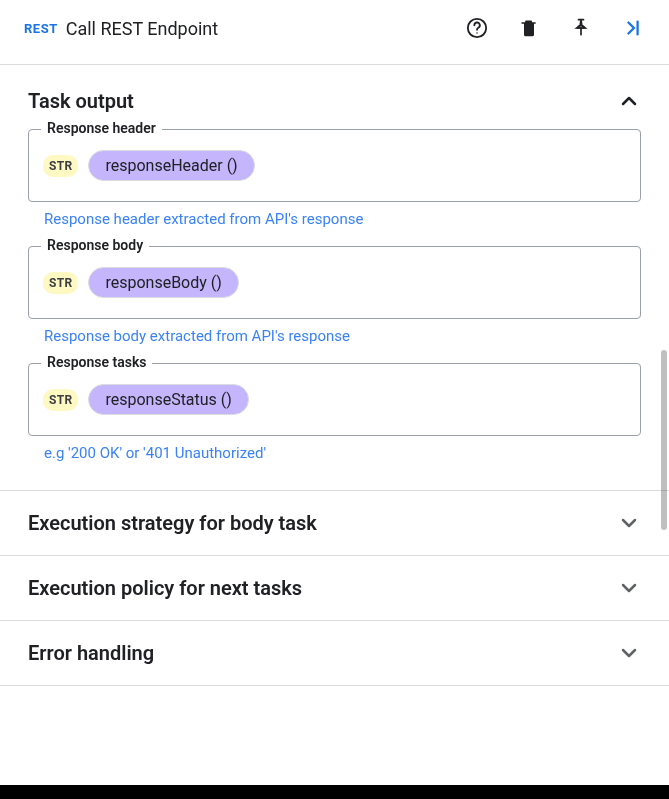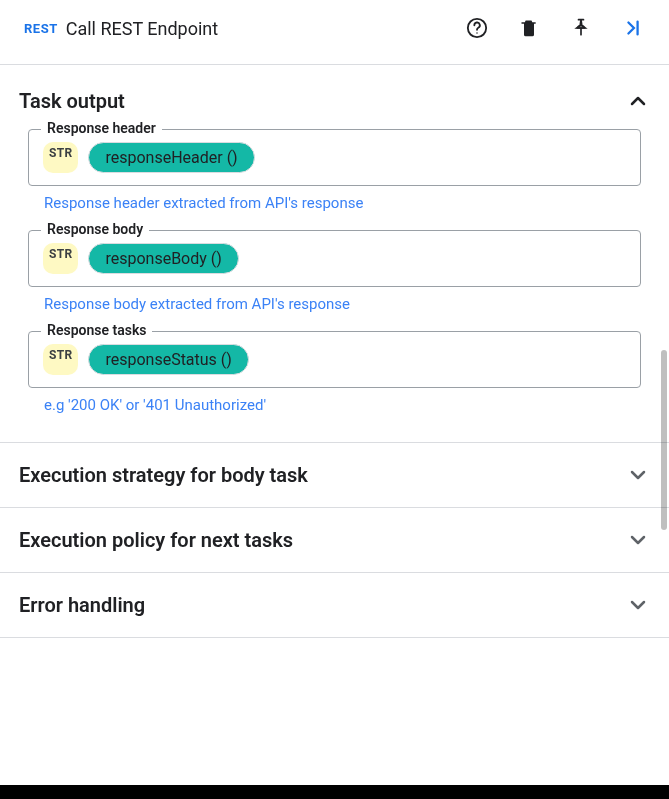--- a/index.html
+++ b/index.html
@@ -55,40 +55,41 @@
     background: #dadce0;
     width: 100%;
   }
   .section {
     border-bottom: 1px solid #dadce0;
   }
   .section-header {
     display: flex;
     align-items: center;
     justify-content: space-between;
-    padding: 20px 19px;
+    padding: 20px 28px;
     cursor: pointer;
   }
   .section-title {
     font-size: 20px;
     font-weight: 600;
     color: #202124;
   }
   .section-body {
     padding: 0 28px 10px 28px;
   }
   .field-group {
     margin-bottom: 18px;
   }
   .field-box {
     position: relative;
     border: 1px solid #9aa0a6;
     border-radius: 4px;
-    padding: 12px 14px;
-    display: flex;
+    padding: 20px 14px;
+    display: flex;
+    align-items: center;
     gap: 10px;
     min-height: 54px;
   }
   .field-legend {
     position: absolute;
     top: -10px;
     left: 12px;
     background: #fff;
     padding: 0 6px;
     font-size: 14px;
@@ -103,21 +104,21 @@
     padding: 4px 6px;
     border-radius: 10px;
     letter-spacing: 0.3px;
   }
   .value-chip {
     border: 1px solid #dadce0;
     border-radius: 16px;
     padding: 5px 16px;
     font-size: 16px;
     color: #202124;
-    background: #14b8a6;
+    background: #c4b5fd;
   }
   .field-hint {
     font-size: 15px;
     color: #3b82f6;
     margin-top: 8px;
     padding-left: 16px;
   }
   .chevron {
     width: 24px;
     height: 24px;

